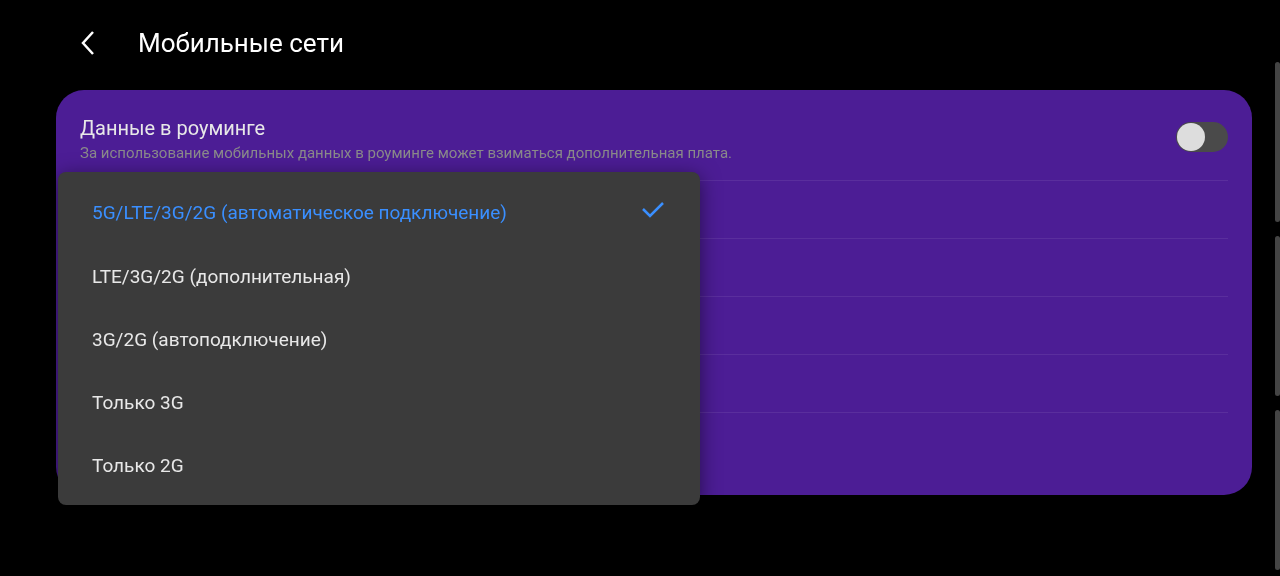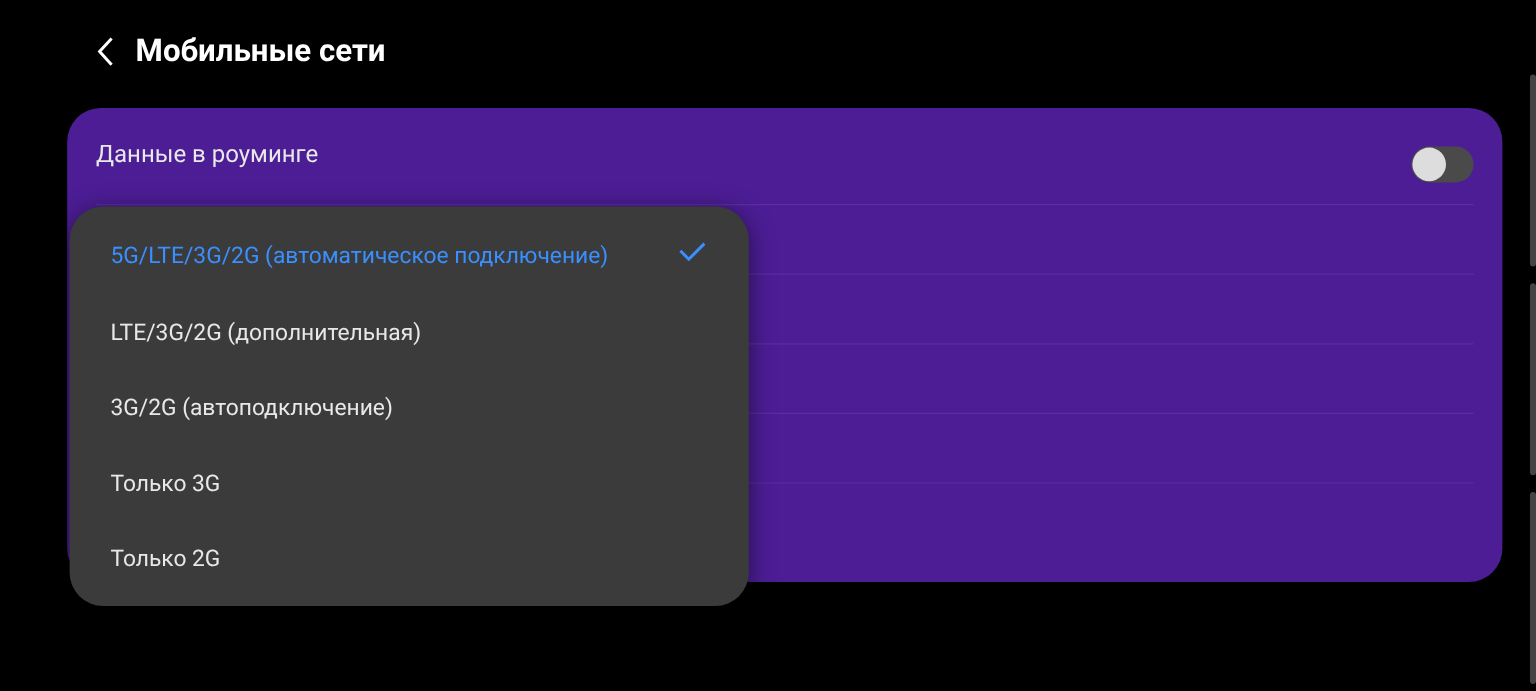--- a/index.html
+++ b/index.html
@@ -24,22 +24,22 @@
   align-items: center;
   justify-content: center;
 }
 .back-icon svg {
   stroke: #fff;
   stroke-width: 2.5;
   fill: none;
 }
 .title {
   font-size: 26px;
-  font-weight: 700;
-  margin-left: 13px;
+  font-weight: 400;
+  margin-left: 38px;
 }
 .panel {
   margin: 12px 28px 0 56px;
   background: #4c1d95;
   border-radius: 28px;
   padding: 18px 24px 24px 24px;
   position: relative;
 }
 .setting-row {
   display: flex;
@@ -81,23 +81,23 @@
 }
 .hidden-row {
   height: 58px;
   border-bottom: 1px solid rgba(255,255,255,0.08);
 }
 .hidden-row:last-of-type { border-bottom: none; }
 .popup {
   position: absolute;
   left: 58px;
   top: 172px;
-  width: 566px;
+  width: 642px;
   background: #3b3b3b;
-  border-radius: 28px;
+  border-radius: 8px;
   padding: 8px 0;
   box-shadow: 0 4px 20px rgba(0,0,0,0.5);
 }
 .popup-item {
   display: flex;
   align-items: center;
   justify-content: space-between;
   padding: 20px 34px;
   font-size: 19px;
   color: #e8e8e8;
@@ -130,20 +130,21 @@
         <polyline points="14,3 4,14 14,25"></polyline>
       </svg>
   </span>
   <span class="title">Мобильные сети</span>
 </div>
 
 <div class="panel">
   <div class="setting-row">
     <div class="setting-text">
       <div class="setting-title">Данные в роуминге</div>
+      <div class="setting-desc">За использование мобильных данных в роуминге может взиматься дополнительная плата.</div>
     </div>
     <div class="toggle"></div>
   </div>
   <div class="hidden-row"></div>
   <div class="hidden-row"></div>
   <div class="hidden-row"></div>
   <div class="hidden-row"></div>
   <div class="hidden-row"></div>
 </div>
 

